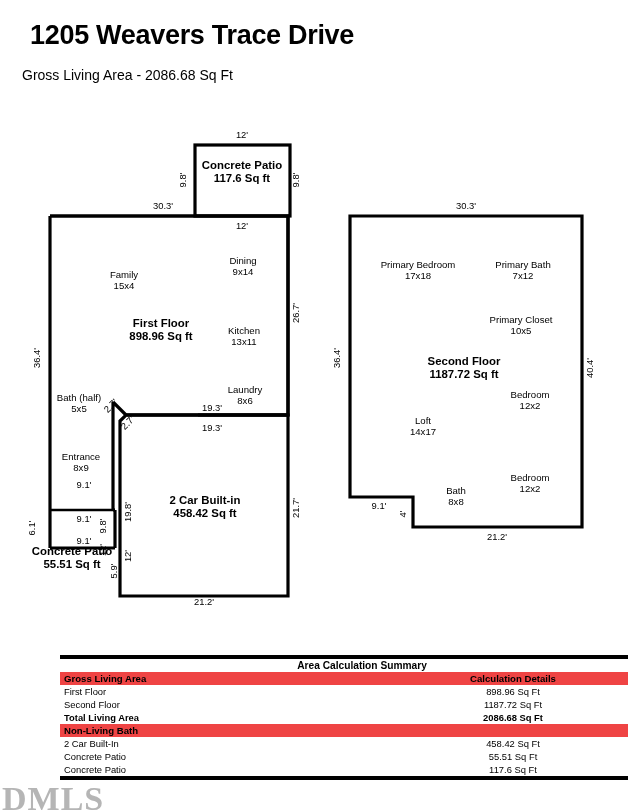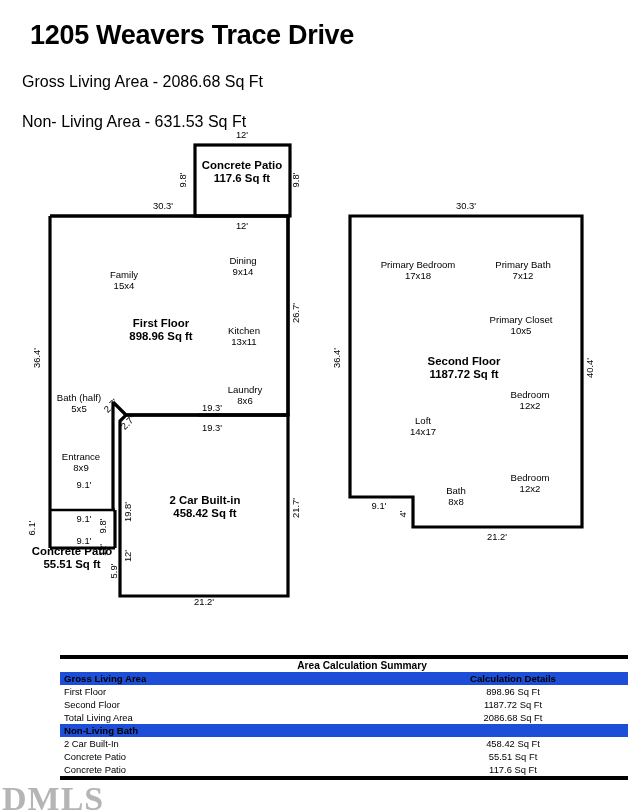--- a/index.html
+++ b/index.html
@@ -25,23 +25,23 @@
   }
   .title {
     font-size: 27px;
     font-weight: bold;
     letter-spacing: -0.3px;
     line-height: 34px;
     margin: 8px;
     white-space: nowrap;
   }
   .subline {
-    font-size: 16px;
+    font-size: 14px;
     line-height: 21px;
-    margin-top: 19px;
+    margin-top: 13px;
     white-space: nowrap;
   }
 
   
   .plan {
     position: absolute;
     left: 0;
     top: 108px;
     width: 500px;
     height: 540px;
@@ -91,30 +91,30 @@
     padding: 1px 4px;
     vertical-align: middle;
   }
   .sum-title td {
     text-align: center;
     font-weight: bold;
     font-size: 10.2px;
     padding: 2px 4px 3px 4px;
   }
   .sec-head td {
-    background: #1d4ed8;
+    background: #ef4444;
     color: #000000;
     font-weight: bold;
     font-size: 9.6px;
     padding: 2px 4px;
   }
   .sec-head td.c2 { text-align: center; }
   .col1 { width: 50%; }
   .col2 { width: 50%; text-align: center; }
-  .row-total td { font-weight: normal; }
+  .row-total td { font-weight: bold; }
 
   
   .watermark {
     position: absolute;
     left: 2px;
     top: 756px;
     font-size: 34px;
     font-weight: bold;
     letter-spacing: 1px;
     color: rgba(120,120,120,0.55);
@@ -123,21 +123,20 @@
     user-select: none;
     margin-top: 24px;
   }
 </style>
 </head>
 <body>
 
 <div class="header">
   <h1 class="title">1205 Weavers Trace Drive</h1>
   <div class="subline">Gross Living Area - 2086.68 Sq Ft</div>
-  <div class="subline">Non- Living Area - 631.53 Sq Ft</div>
 </div>
 
 <div class="plan">
 <svg width="628" height="540" viewBox="0 0 628 540" xmlns="http://www.w3.org/2000/svg">
 
   <g>
     <rect class="wall" x="195" y="37" width="95" height="71"></rect>
   </g>
   <text class="dim" x="242" y="30">12'</text>
   <text class="dim" x="186" y="72" transform="rotate(-90 186 72)">9.8'</text>

